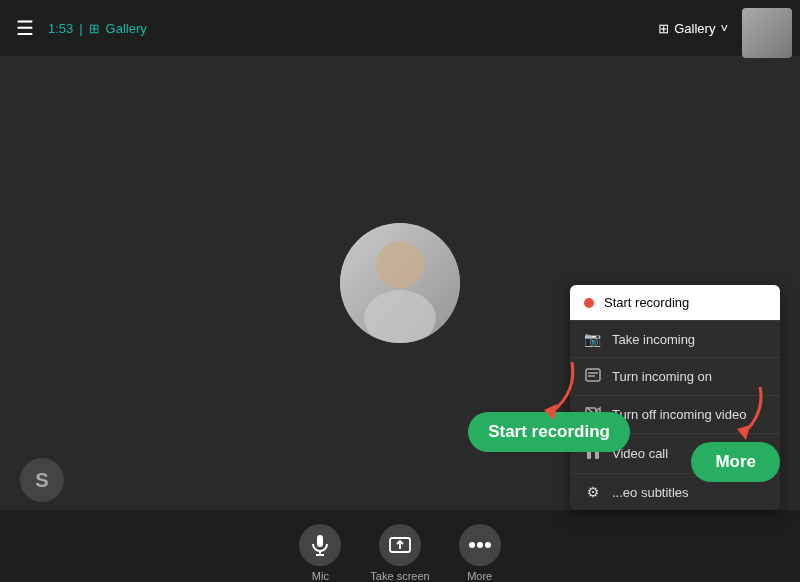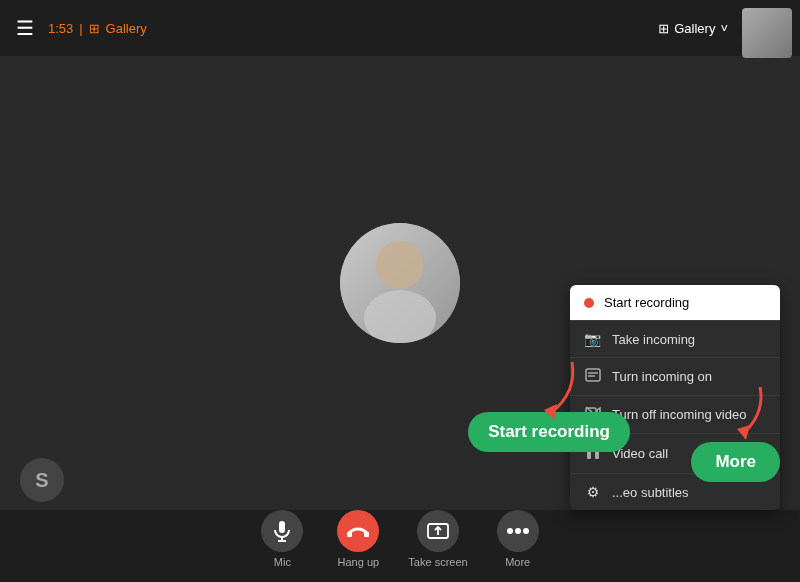--- a/index.html
+++ b/index.html
@@ -33,21 +33,21 @@
     #hamburger-icon {
       font-size: 20px;
       color: white;
       cursor: pointer;
     }
     #timer-gallery {
       display: flex;
       align-items: center;
       gap: 6px;
       font-size: 13px;
-      color: #f97316;
+      color: #14b8a6;
     }
     #top-right {
       display: flex;
       align-items: center;
       gap: 12px;
     }
     #grid-view-btn {
       display: flex;
       align-items: center;
       gap: 5px;
@@ -121,21 +121,21 @@
       color: #aaa;
     }
 
     
     #bottom-toolbar {
       position: absolute;
       bottom: 0; left: 0; right: 0;
       height: 72px;
       background: #1e1e1e;
       display: flex;
-      align-items: flex-start;
+      align-items: flex-end;
       justify-content: center;
       gap: 24px;
       z-index: 10;
     }
     .toolbar-btn {
       display: flex;
       flex-direction: column;
       align-items: center;
       gap: 4px;
       cursor: pointer;
@@ -354,30 +354,20 @@
         <rect x="7" y="1" width="6" height="12" rx="3" fill="white"></rect>
         <path d="M3 10 a7 7 0 0 0 14 0" stroke="white" stroke-width="2" fill="none"></path>
         <line x1="10" y1="17" x2="10" y2="21" stroke="white" stroke-width="2"></line>
         <line x1="6" y1="21" x2="14" y2="21" stroke="white" stroke-width="2"></line>
       </svg>
     </div>
     <span class="toolbar-btn-label">Mic</span>
   </div>
 
 
-  <div class="toolbar-btn">
-    <div class="toolbar-btn-icon red">
-      <svg width="24" height="14" viewBox="0 0 24 14" fill="white">
-        <path d="M 2 10 Q 12 0 22 10" stroke="white" stroke-width="3" fill="none"></path>
-        <rect x="1" y="8" width="5" height="5" rx="1" fill="white"></rect>
-        <rect x="18" y="8" width="5" height="5" rx="1" fill="white"></rect>
-      </svg>
-    </div>
-    <span class="toolbar-btn-label">Hang up</span>
-  </div>
 
   <div class="toolbar-btn">
     <div class="toolbar-btn-icon">
       <svg width="22" height="18" viewBox="0 0 22 18" fill="none">
         <rect x="1" y="2" width="20" height="14" rx="2" stroke="white" stroke-width="1.8"></rect>
         <polyline points="8,8 11,5 14,8" stroke="white" stroke-width="1.8" fill="none"></polyline>
         <line x1="11" y1="5" x2="11" y2="13" stroke="white" stroke-width="1.8"></line>
       </svg>
     </div>
     <span class="toolbar-btn-label">Take screen</span>

